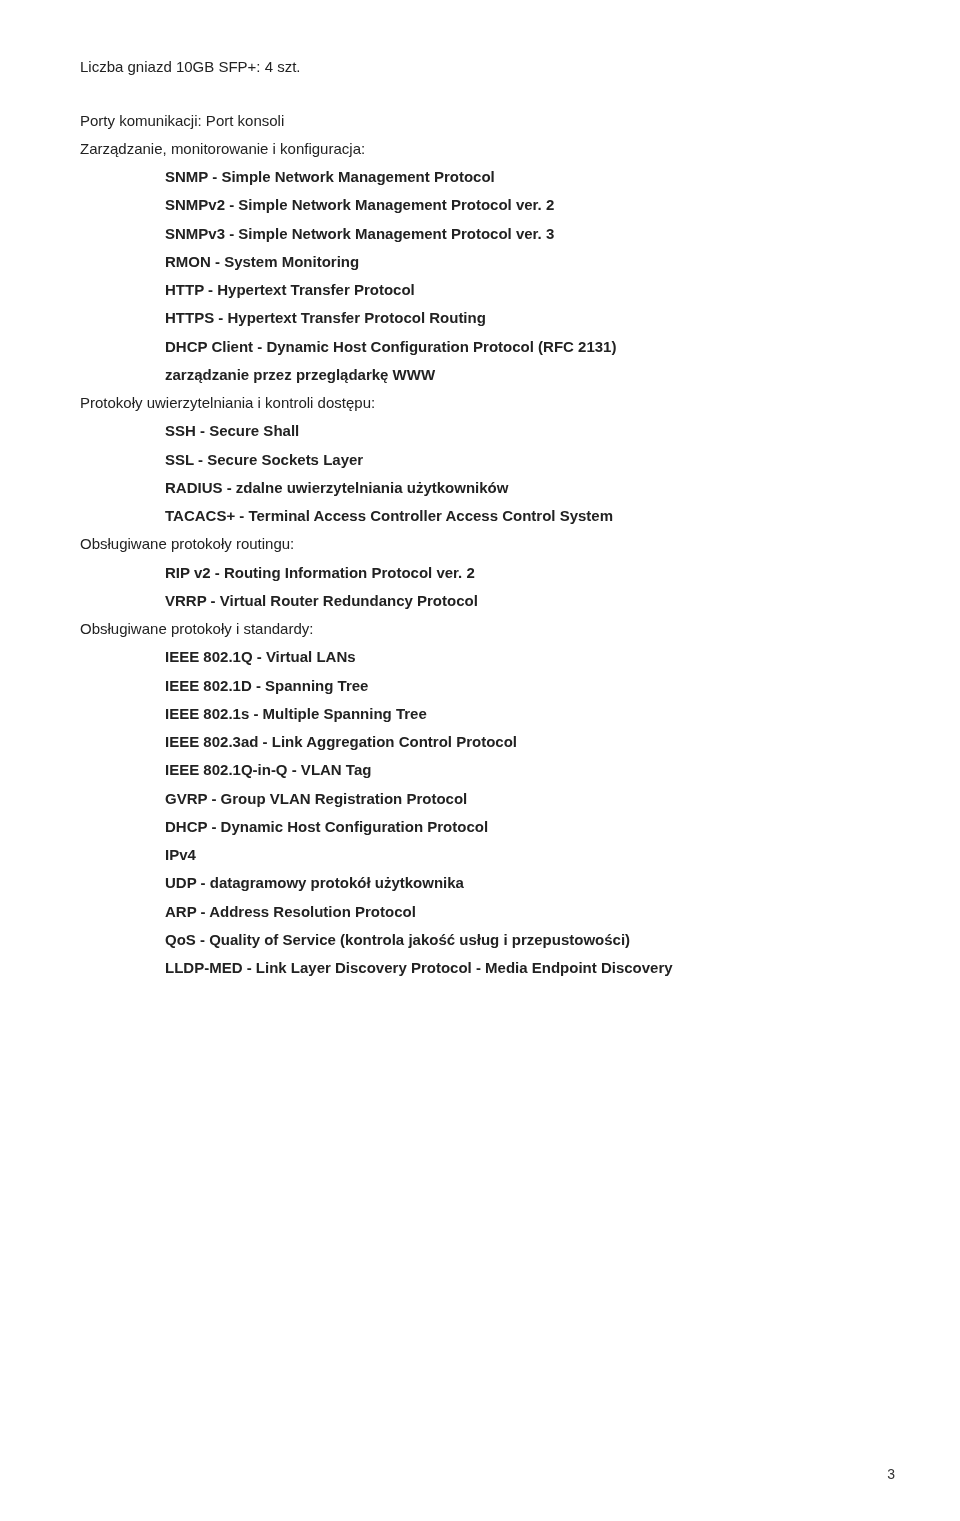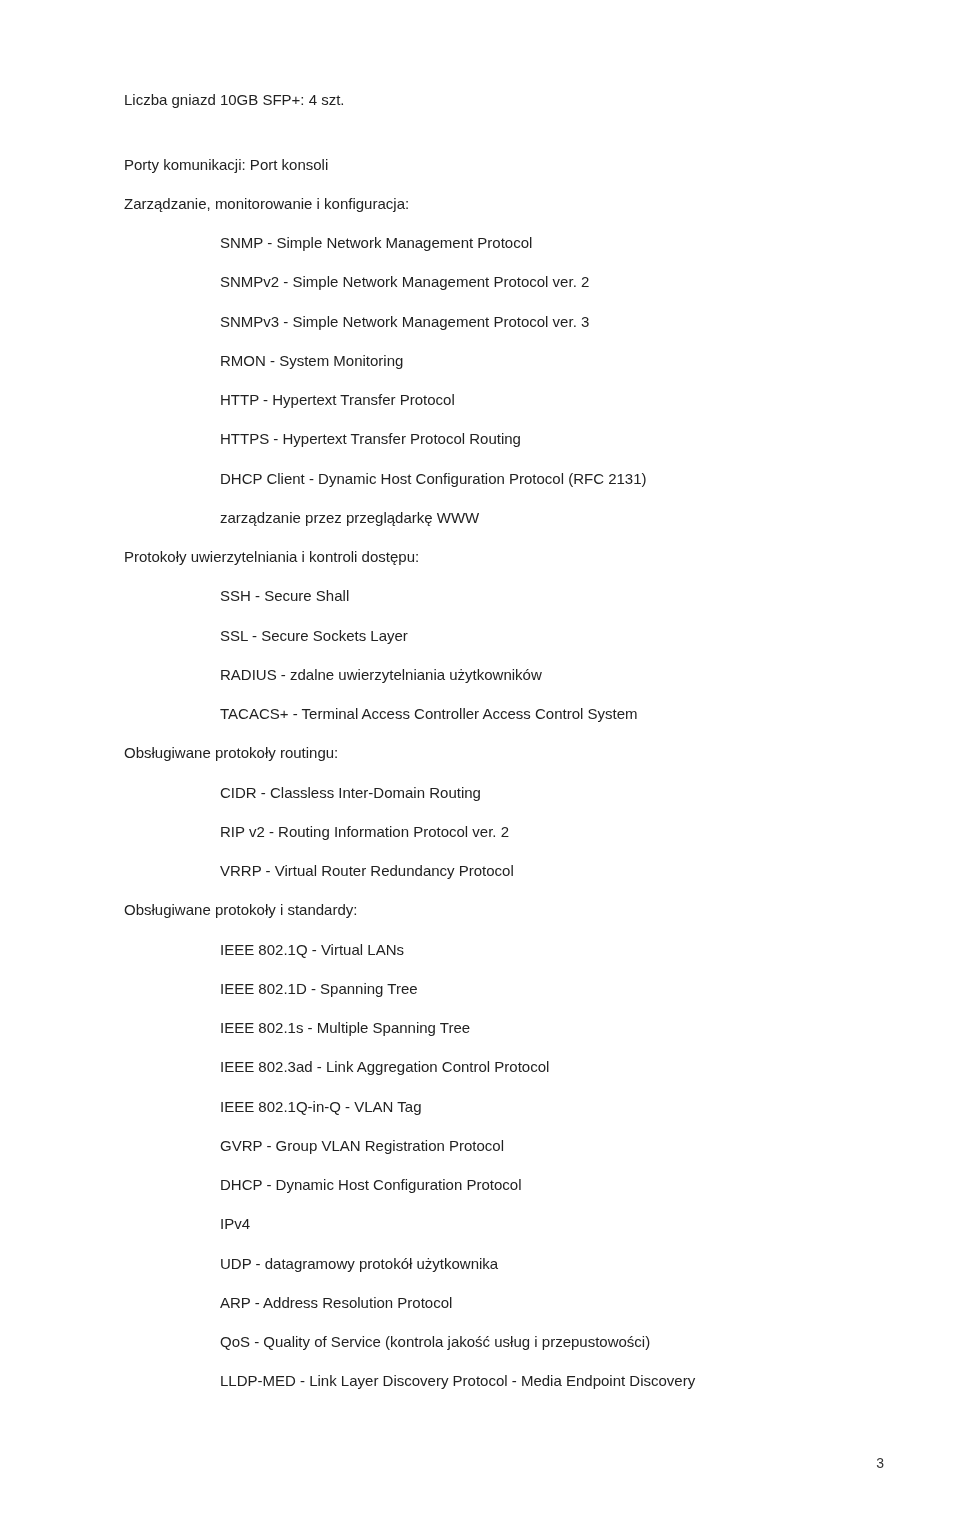--- a/index.html
+++ b/index.html
@@ -1,16 +1,16 @@
 <!DOCTYPE html>
 <html><head>
   <meta charset="utf-8">
   <style>
     * {
-      margin: 16px;
+      margin: 5px;
       padding: 0;
       box-sizing: border-box;
     }
 
     body {
       background: #ffffff;
       font-family: 'Arial', sans-serif;
       font-size: 15px;
       color: #222222;
       width: 960px;
@@ -22,20 +22,21 @@
     .page-content {
       width: 100%;
     }
 
     .line {
       margin-bottom: 2px;
     }
 
     .indent-1 {
       padding-left: 80px;
+      font-weight: bold;
     }
 
     .page-number {
       position: fixed;
       bottom: 30px;
       right: 60px;
       font-size: 14px;
       color: #333;
     }
 
@@ -74,21 +75,20 @@
   <div class="indent-1">
     <p class="line">SSH - Secure Shall</p>
     <p class="line">SSL - Secure Sockets Layer</p>
     <p class="line">RADIUS - zdalne uwierzytelniania użytkowników</p>
     <p class="line">TACACS+ - Terminal Access Controller Access Control System</p>
   </div>
 
   
   <p class="line">Obsługiwane protokoły routingu:</p>
   <div class="indent-1">
-    <p class="line">CIDR - Classless Inter-Domain Routing</p>
     <p class="line">RIP v2 - Routing Information Protocol ver. 2</p>
     <p class="line">VRRP - Virtual Router Redundancy Protocol</p>
   </div>
 
   
   <p class="line">Obsługiwane protokoły i standardy:</p>
   <div class="indent-1">
     <p class="line">IEEE 802.1Q - Virtual LANs</p>
     <p class="line">IEEE 802.1D - Spanning Tree</p>
     <p class="line">IEEE 802.1s - Multiple Spanning Tree</p>

